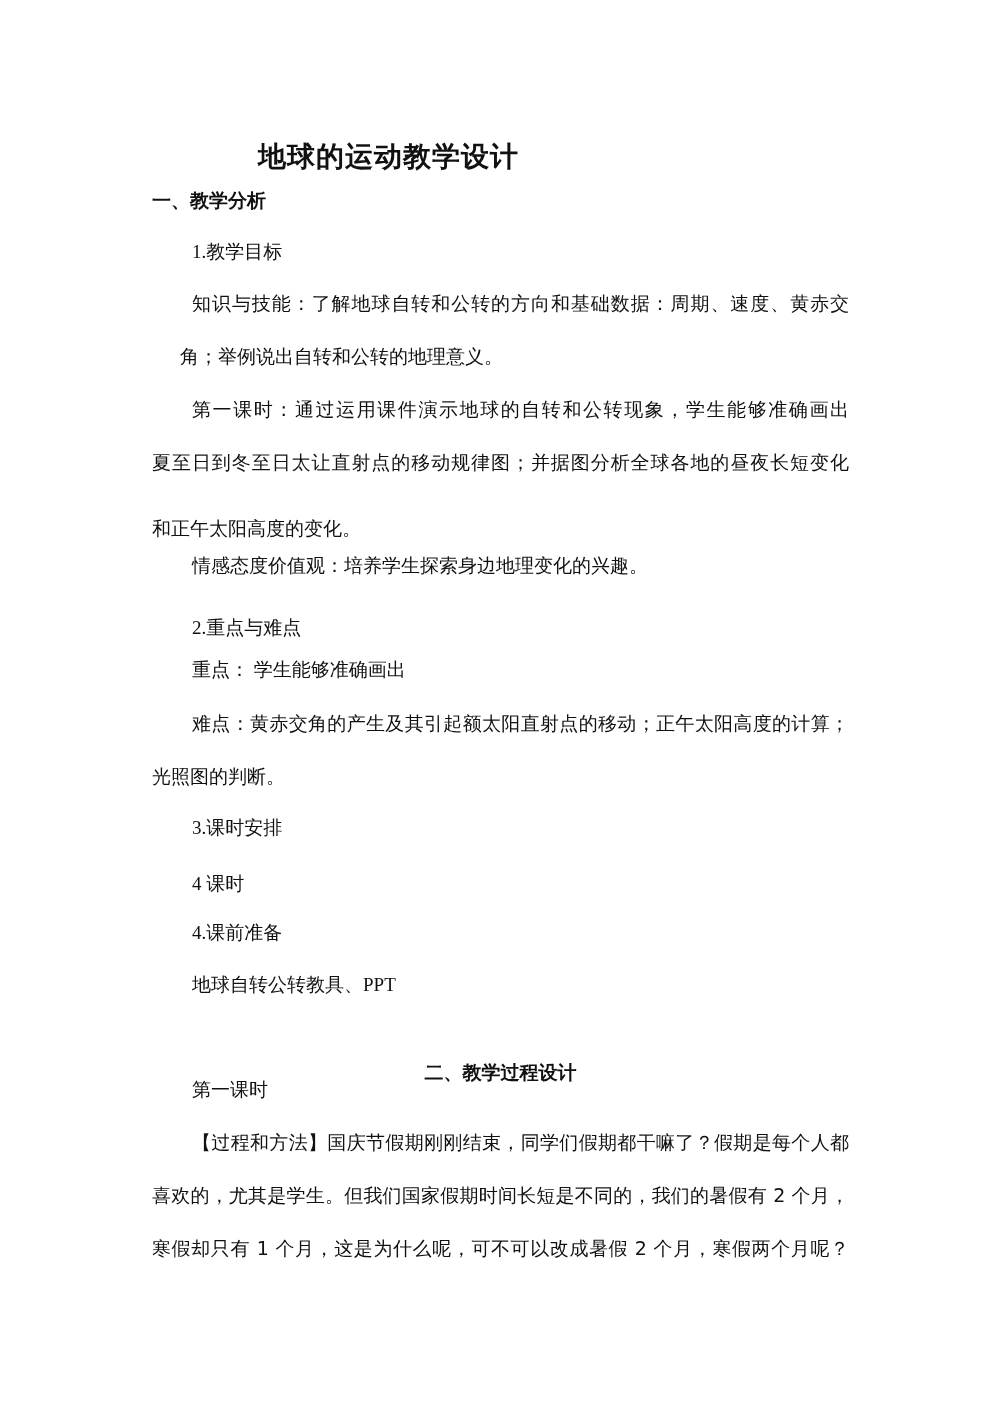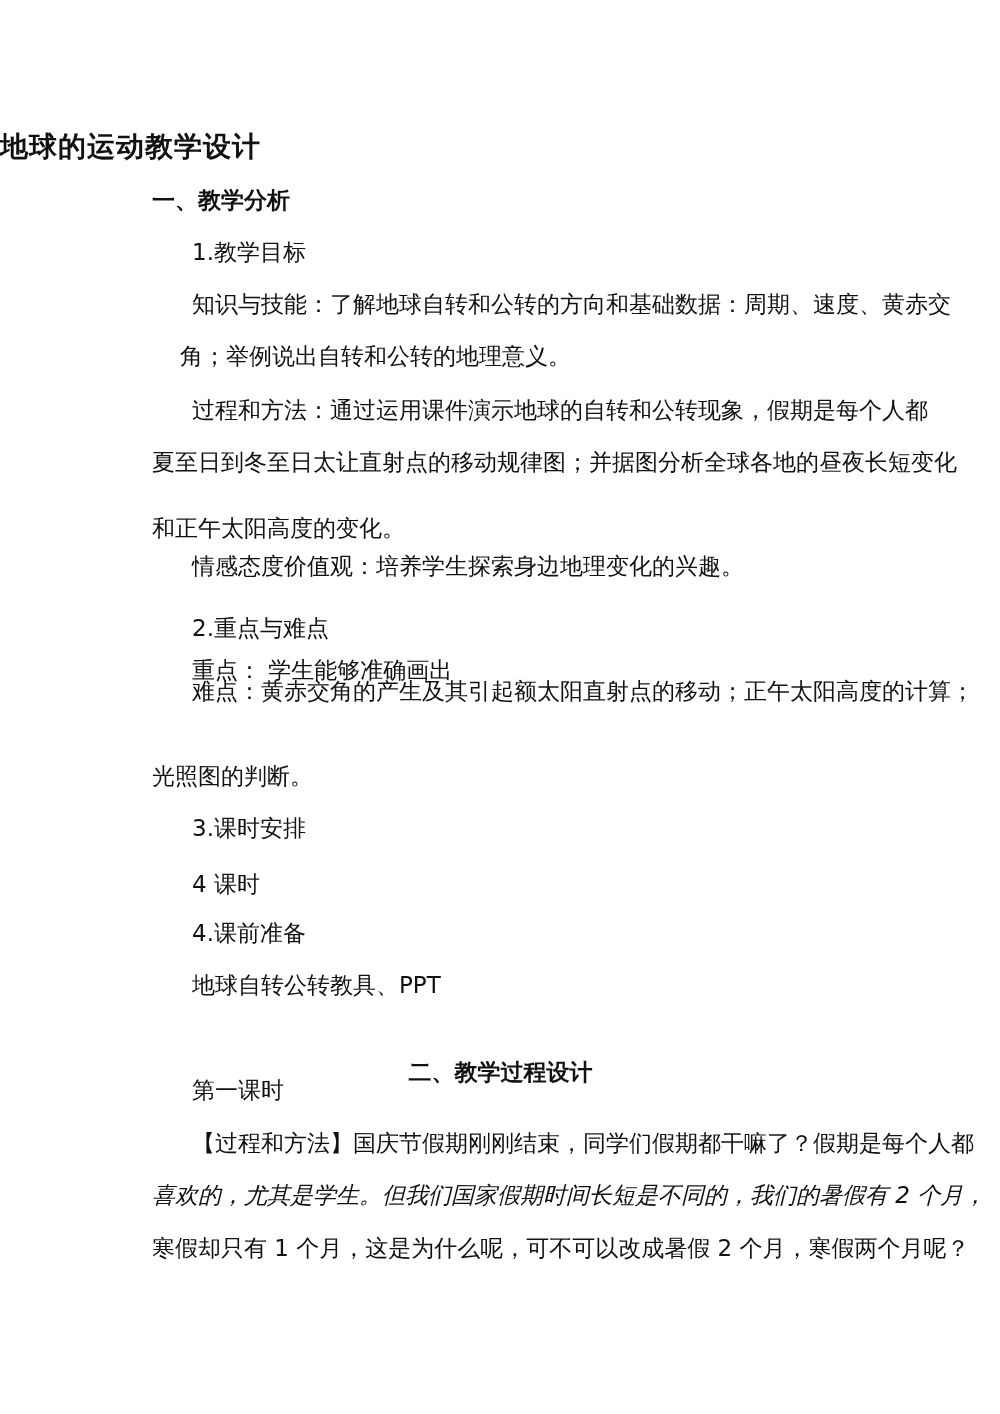--- a/index.html
+++ b/index.html
@@ -19,75 +19,76 @@
       position: absolute;
       left: 152px;
       top: 0;
       width: 697px;
     }
     .title {
       position: absolute;
       top: 128px;
       left: 0;
       width: 757px;
+      text-align: center;
       font-size: 28px;
       font-weight: bold;
       letter-spacing: 1px;
-      margin: 0;
+      margin: 10px;
     }
     .line {
       position: absolute;
       left: 0;
       width: 697px;
-      font-size: 23px;
+      font-size: 19px;
       line-height: 26px;
       white-space: nowrap;
       margin: 0;
     }
-    .indent { padding-left: 40px; box-sizing: border-box; }
+    .indent { padding-left: 40px; box-sizing: border-box; font-family: Liberation Serif, serif; }
     .heading { font-weight: bold; }
     .justify {
       text-align: justify;
       text-align-last: justify;
     }
   </style>
 </head>
 <body>
 
 <h1 class="title">地球的运动教学设计</h1>
 
 <div class="page">
 
   <p class="line heading" style="top:187px;">一、教学分析</p>
 
   <p class="line indent" style="top:239px;">1.教学目标</p>
 
   <p class="line indent justify" style="top:291px;">知识与技能：了解地球自转和公转的方向和基础数据：周期、速度、黄赤交</p>
   <p class="line" style="top:343px;margin-left:28px;">角；举例说出自转和公转的地理意义。</p>
 
-  <p class="line indent justify" style="top:397px;">过程和方法：通过运用课件演示地球的自转和公转现象，假期是每个人都</p>
+  <p class="line indent justify" style="top:397px;">第一课时：通过运用课件演示地球的自转和公转现象，学生能够准确画出</p>
   <p class="line justify" style="top:449px;">夏至日到冬至日太让直射点的移动规律图；并据图分析全球各地的昼夜长短变化</p>
   <p class="line" style="top:515px;">和正午太阳高度的变化。</p>
 
   <p class="line indent" style="top:553px;">情感态度价值观：培养学生探索身边地理变化的兴趣。</p>
 
   <p class="line indent" style="top:615px;">2.重点与难点</p>
 
   <p class="line indent" style="top:657px;">重点：  学生能够准确画出</p>
 
-  <p class="line indent justify" style="top:678px;">难点：黄赤交角的产生及其引起额太阳直射点的移动；正午太阳高度的计算；</p>
+  <p class="line indent justify" style="top:711px;">难点：黄赤交角的产生及其引起额太阳直射点的移动；正午太阳高度的计算；</p>
   <p class="line" style="top:763px;">光照图的判断。</p>
 
   <p class="line indent" style="top:815px;">3.课时安排</p>
   <p class="line indent" style="top:871px;">4 课时</p>
 
   <p class="line indent" style="top:920px;">4.课前准备</p>
   <p class="line indent" style="top:972px;">地球自转公转教具、PPT</p>
 
   <p class="line heading" style="top:1059px;text-align:center;">二、教学过程设计</p>
 
   <p class="line indent" style="top:1077px;">第一课时</p>
 
   <p class="line indent justify" style="top:1130px;">【过程和方法】国庆节假期刚刚结束，同学们假期都干嘛了？假期是每个人都</p>
-  <p class="line justify" style="top:1182px;font-style:italic;">喜欢的，尤其是学生。但我们国家假期时间长短是不同的，我们的暑假有 2 个月，</p>
+  <p class="line justify" style="top:1182px;">喜欢的，尤其是学生。但我们国家假期时间长短是不同的，我们的暑假有 2 个月，</p>
   <p class="line justify" style="top:1235px;">寒假却只有 1 个月，这是为什么呢，可不可以改成暑假 2 个月，寒假两个月呢？</p>
 
 </div>
 
 </body></html>

